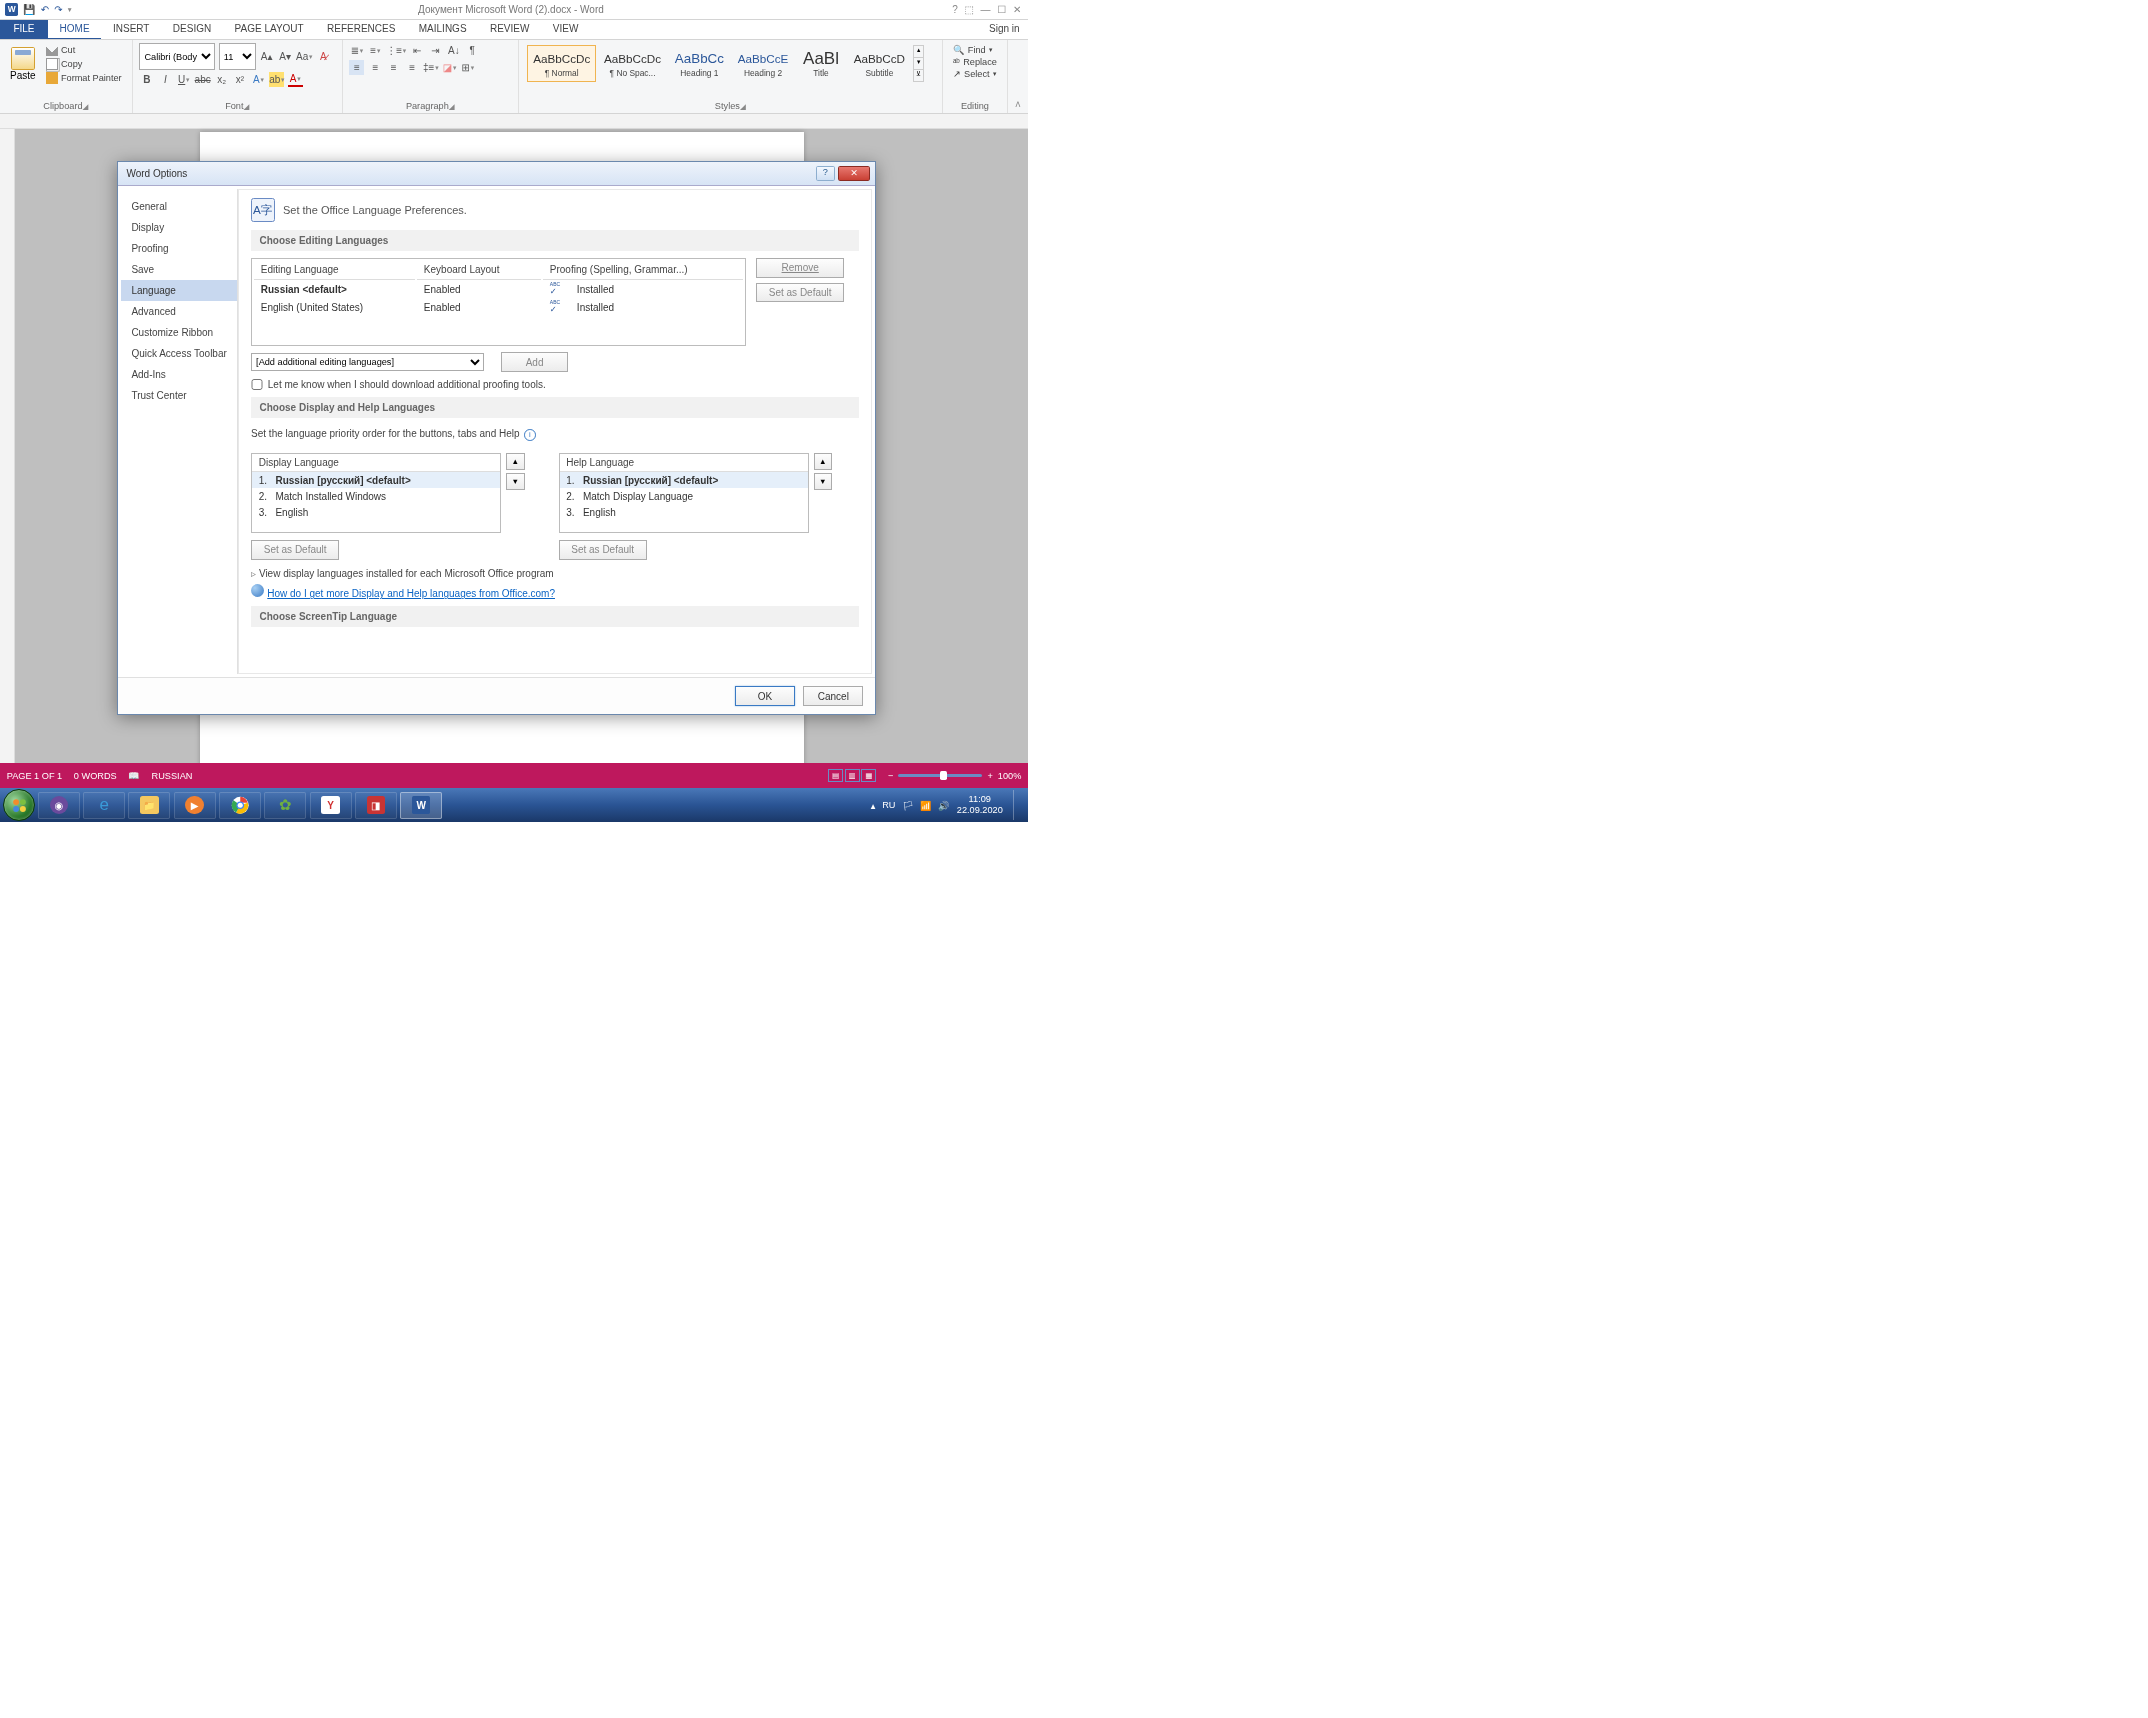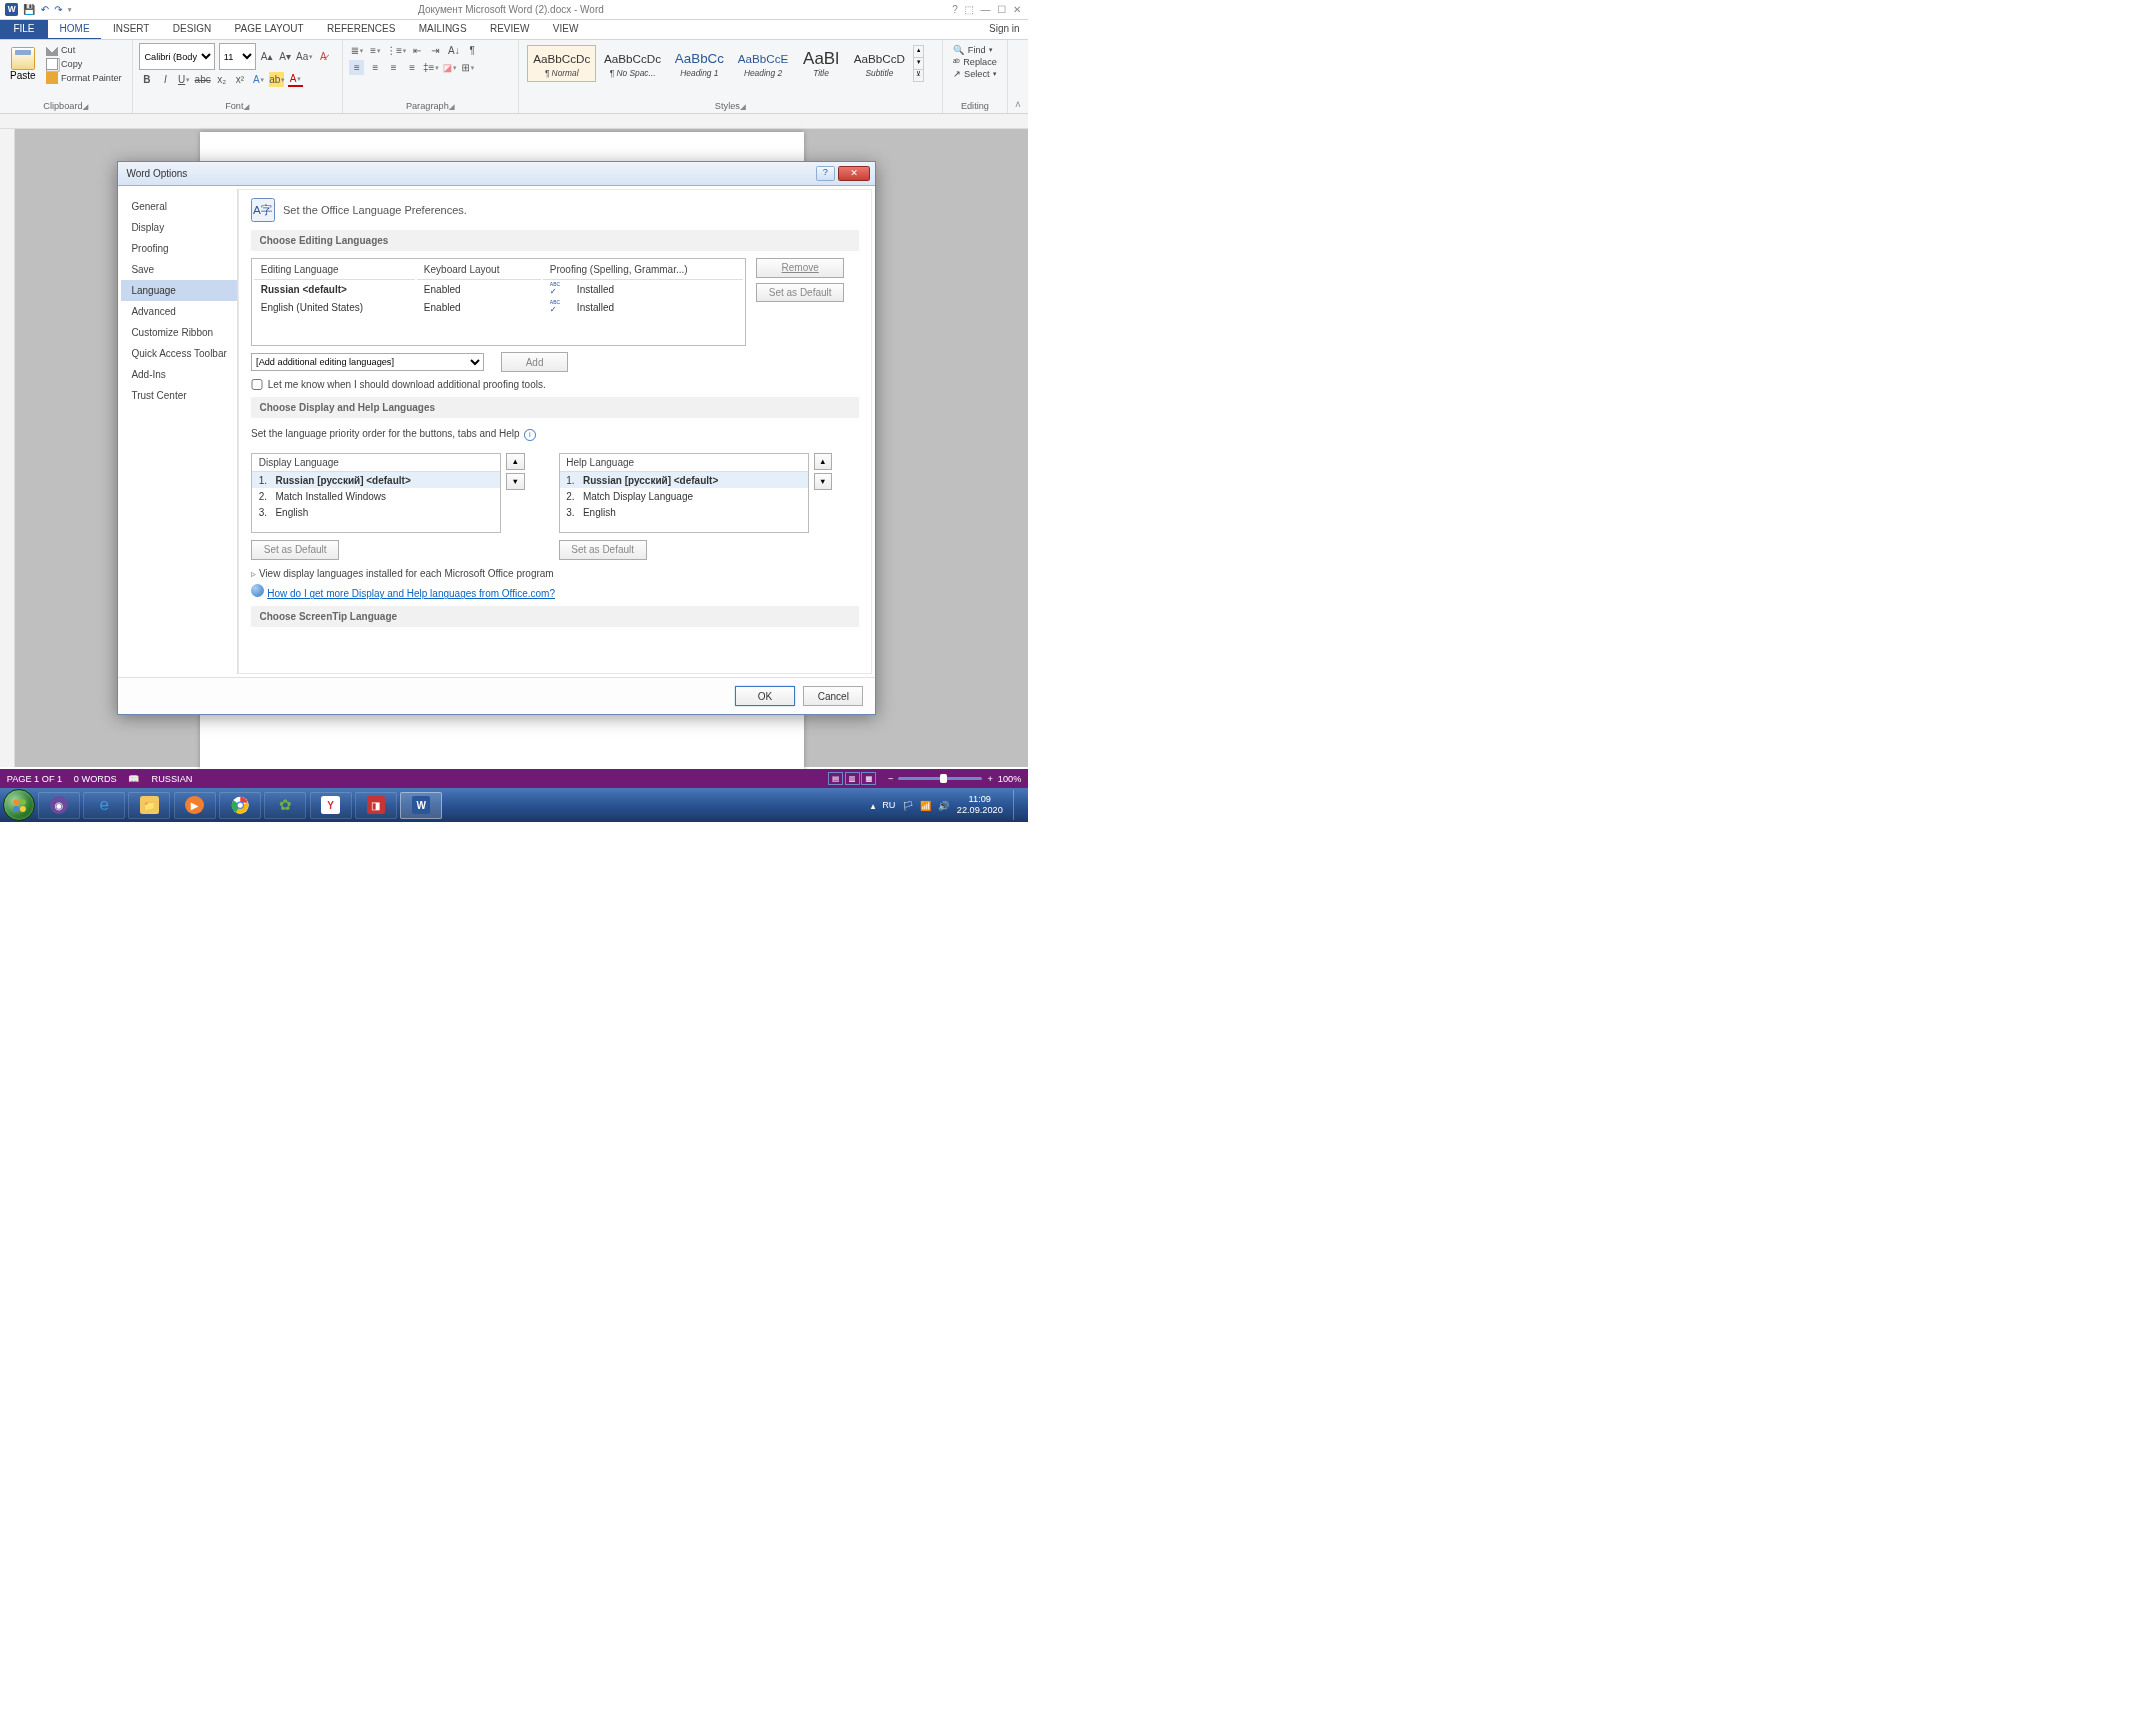--- a/index.html
+++ b/index.html
@@ -42,21 +42,21 @@
 .btnrow{display:flex; gap:3.4px; align-items:center;}
 .ribbtn{min-width:15px; height:15px; display:flex; align-items:center; justify-content:center; color:#555; font-size:10px; cursor:pointer;}
 .ribbtn.dd::after{content:"▾"; font-size:6.7px; margin-left:0.8px; color:#888;}
 .styles-gal{display:flex; gap:1.7px; padding:1.7px;}
 .style-item{border:0.8px solid transparent; padding:3.4px 5px; text-align:center; min-width:50px; cursor:pointer;}
 .style-item.sel{border:0.8px solid #f0b450; background:#fef4e3;}
 .style-prev{font-size:11.7px; color:#333; height:18.5px; display:flex; align-items:center; justify-content:center;}
 .style-prev.h1{color:#2b579a; font-size:13.4px;}
 .style-prev.h2{color:#2b579a; font-size:11.7px;}
 .style-prev.title{font-size:17px;}
-.style-name{font-size:8.4px; color:#444; white-space:nowrap;font-style:italic;}
+.style-name{font-size:8.4px; color:#444; white-space:nowrap;}
 .editgrp{font-size:9.2px; color:#444;}
 .editgrp div{display:flex; align-items:center; gap:3.4px; padding:0.8px 3.4px;}
 
 
 .ruler-h{height:15px; background:#f3f3f3; border-bottom:0.8px solid #ddd; position:relative; font-size:7.6px; color:#888; padding-left:201px;}
 .docarea{background:#bfbfbf; height:638px; position:relative; display:flex;}
 .ruler-v{width:15px; background:#f3f3f3; border-right:0.8px solid #ddd; font-size:7.6px; color:#888; position:relative;}
 .page{background:#fff; width:604px; height:755px; margin-left:185px; margin-top:3.4px; box-shadow:0 0 5px rgba(0,0,0,0.25);}
 
 
@@ -101,21 +101,21 @@
 .setdef{margin-top:6.7px;}
 .linklike{color:#0b64c4; text-decoration:underline; font-size:10px; cursor:pointer; display:inline-flex; align-items:center; gap:5px;}
 .expander{color:#444; font-size:10px; cursor:pointer;}
 .expander::before{content:"▹ "; color:#888;}
 .globe{width:13.4px; height:13.4px; border-radius:50%; background:radial-gradient(circle at 30% 30%, #a8d0f4, #3a7ac4); display:inline-block;}
 .dlg-footer{height:37px; border-top:0.8px solid #e0e0e0; display:flex; justify-content:flex-end; align-items:center; gap:8.4px; padding:0 11.7px; background:#fdfdfd;}
 .dlg-footer .dbtn{min-width:60px; color:#333;}
 .dlg-footer .dbtn.primary{border:0.8px solid #3a7ac4; box-shadow:0 0 1.7px #9bc0e8;}
 
 
-.statusbar{position:absolute; bottom:34px; left:0; right:0; height:19px; background:#701a75; color:#fff; display:flex; align-items:center; font-size:9.2px; padding:0 6.7px; gap:11.7px;}
+.statusbar{position:absolute; bottom:34px; left:0; right:0; height:25px; background:#be185d; color:#fff; display:flex; align-items:center; font-size:9.2px; padding:0 6.7px; gap:11.7px;}
 .statusbar .spacer{flex:1;}
 .statusbar .zs{display:flex; align-items:center; gap:5px;}
 .statusbar .slider{width:84px; height:3.4px; background:#6a8bc4; position:relative; border-radius:1.7px;}
 .statusbar .slider::after{content:""; position:absolute; left:50%; top:-2.5px; width:6.7px; height:8.4px; background:#fff; border-radius:1.7px;}
 .viewbtns{display:flex; gap:1.7px;}
 .viewbtns span{width:15px; height:13.4px; border:0.8px solid #6a8bc4; display:flex; align-items:center; justify-content:center; font-size:7.6px;}
 
 
 .taskbar{position:absolute; bottom:0; left:0; right:0; height:34px; background:linear-gradient(#4a78b8,#2a5494,#1a3868); display:flex; align-items:center; padding:0 3.4px; gap:1.7px;}
 .taskbar .start{width:32px; height:32px; border-radius:50%; background:radial-gradient(circle at 35% 35%, #9fd89f, #2a7a2a 60%, #0a4a0a); border: 0.8px solid #0a3a0a; box-shadow:inset 0 0 3.4px rgba(255,255,255,0.5); cursor:pointer; display:flex; align-items:center; justify-content:center;}

